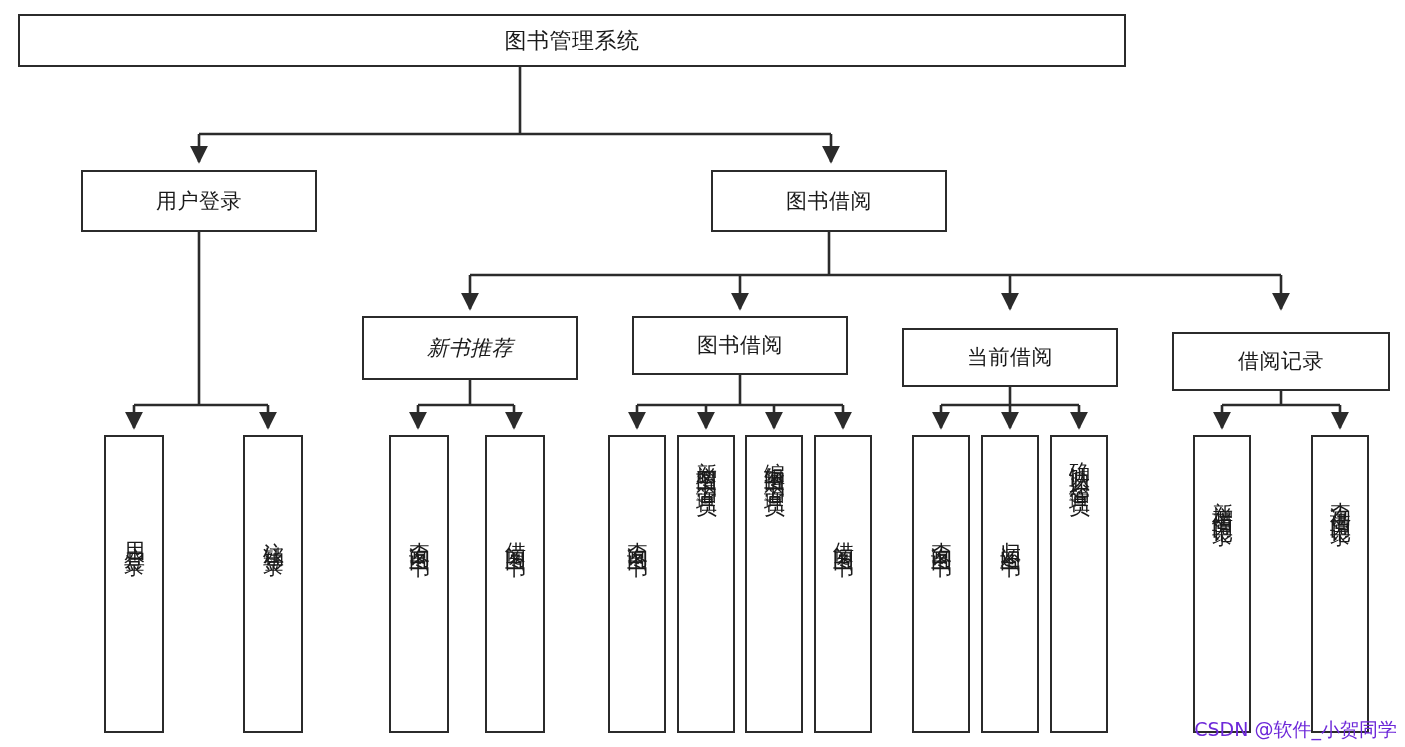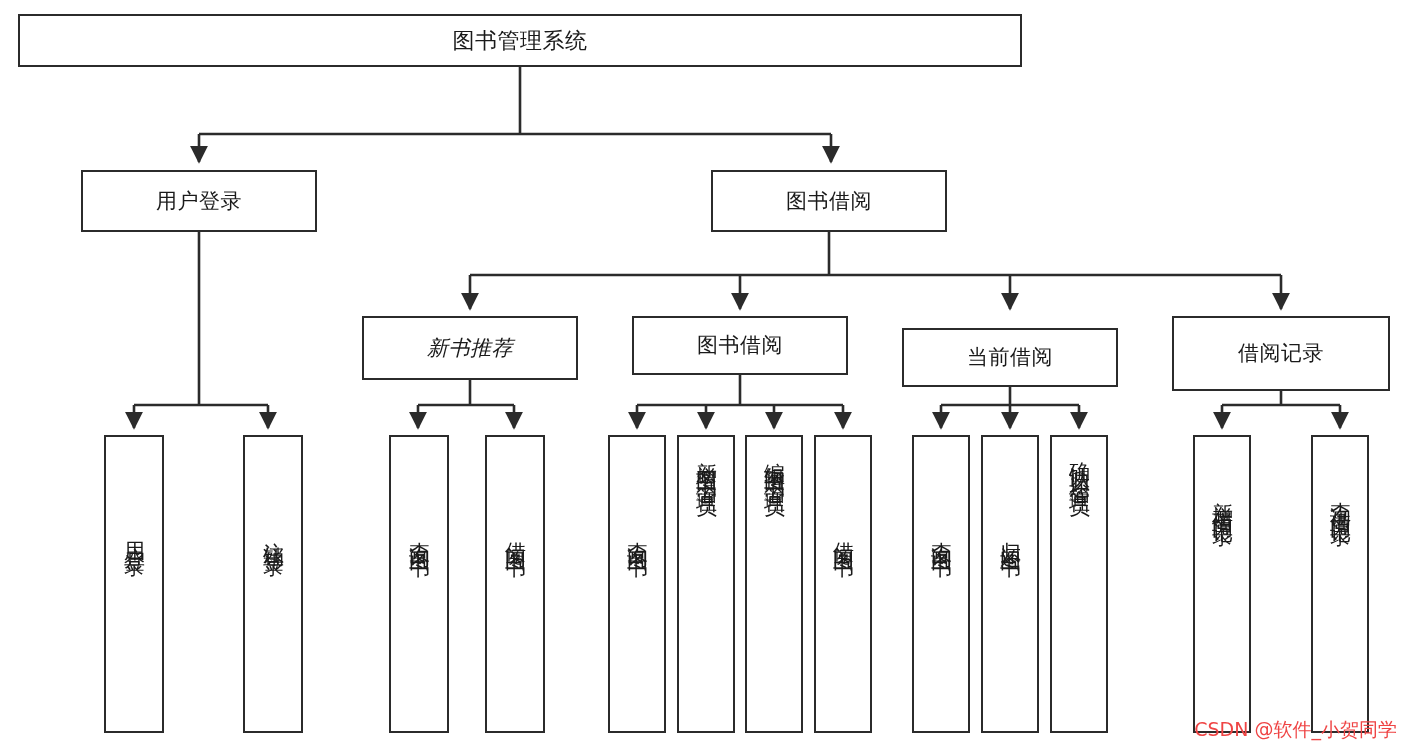--- a/index.html
+++ b/index.html
@@ -61,21 +61,21 @@
     font-size: 21px;
     letter-spacing: 5px;
     line-height: 1;
     white-space: nowrap;
   }
   #watermark {
     position: absolute;
     right: 8px;
     bottom: 4px;
     font-size: 19px;
-    color: #ef4444;
+    color: #6d28d9;
     z-index: 5;
     white-space: nowrap;
     font-family: "DejaVu Sans", "Liberation Sans", sans-serif;
   }
 </style>
 </head>
 <body>
 
 <div id="canvas">
 
@@ -122,21 +122,21 @@
       <path d="M 1010 405 L 1010 428" marker-end="url(#arrow)"></path>
       <path d="M 1079 405 L 1079 428" marker-end="url(#arrow)"></path>
 
       <path d="M 1281 375 L 1281 405"></path>
       <path d="M 1222 405 L 1340 405"></path>
       <path d="M 1222 405 L 1222 428" marker-end="url(#arrow)"></path>
       <path d="M 1340 405 L 1340 428" marker-end="url(#arrow)"></path>
     </g>
   </svg>
 
-  <div class="node root horiz" style="left:18px; top:14px; width:1004px; height:53px;">
+  <div class="node root horiz" style="left:18px; top:14px; width:1108px; height:53px;">
     <span class="label">图书管理系统</span>
   </div>
 
   <div class="node horiz" style="left:81px; top:170px; width:236px; height:62px;">
     <span class="label">用户登录</span>
   </div>
 
   <div class="node horiz" style="left:711px; top:170px; width:236px; height:62px;">
     <span class="label">图书借阅</span>
   </div>
@@ -146,21 +146,21 @@
   </div>
 
   <div class="node horiz" style="left:632px; top:316px; width:216px; height:59px;">
     <span class="label">图书借阅</span>
   </div>
 
   <div class="node horiz" style="left:902px; top:328px; width:216px; height:59px;">
     <span class="label">当前借阅</span>
   </div>
 
-  <div class="node horiz" style="left:1172px; top:316px; width:218px; height:75px;">
+  <div class="node horiz" style="left:1172px; top:332px; width:218px; height:59px;">
     <span class="label">借阅记录</span>
   </div>
 
   <div class="node vert" style="left:104px; top:435px; width:60px; height:298px; padding-top:88px;">
     <span class="label">用户登录</span>
   </div>
 
   <div class="node vert" style="left:243px; top:435px; width:60px; height:298px; padding-top:88px;">
     <span class="label">注销登录</span>
   </div>

